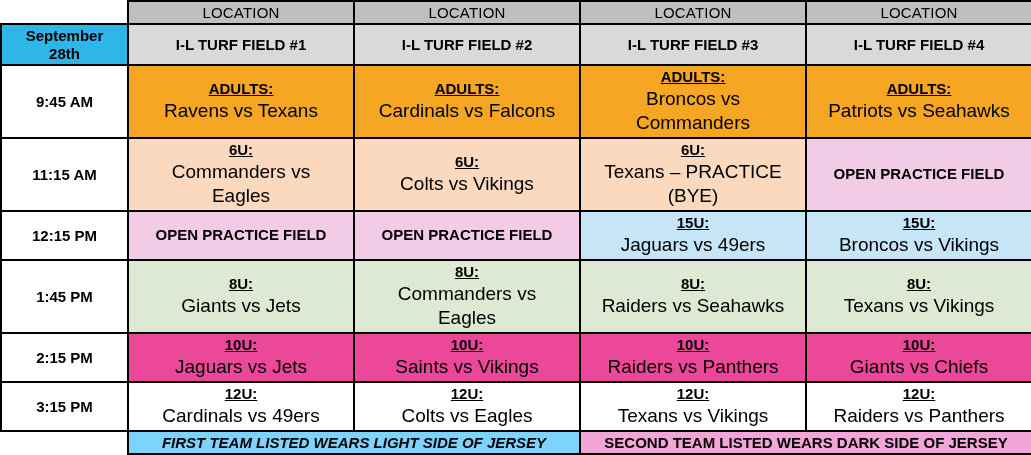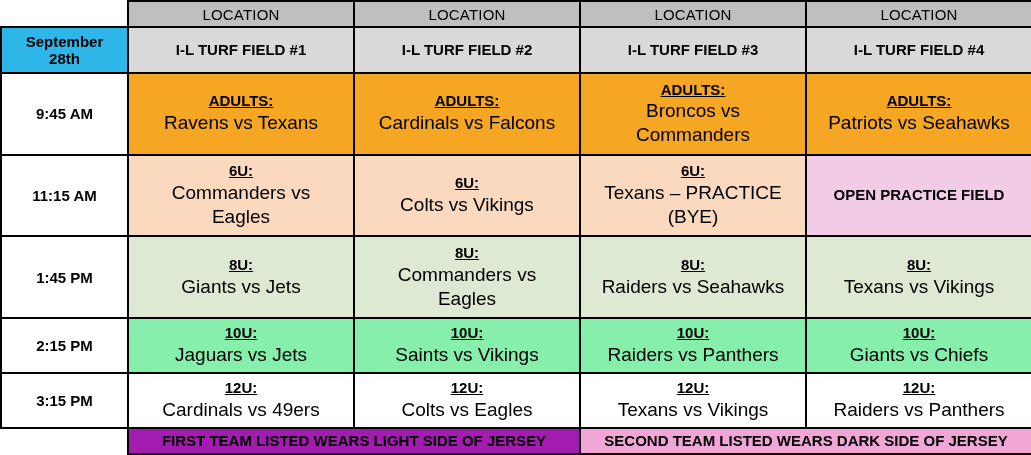--- a/index.html
+++ b/index.html
@@ -75,28 +75,29 @@
   .practice-cell {
     font-weight: bold;
     line-height: 1.25;
     font-size: 15px;
   }
   
   .bg-adults   { background: #f5a623; }
   .bg-6u       { background: #fbd9bf; }
   .bg-12u15u   { background: #c6e6f7; }
   .bg-8u       { background: #dde9d2; }
-  .bg-10u      { background: #86efac; }
+  .bg-10u      { background: #ec4899; }
   .bg-12u      { background: #ffffff; border-radius: 15px; }
   .bg-pink     { background: #f2cbe6; }
 
   .footer-light {
-    background: #a21caf;
+    background: #7dd3fc;
     font-weight: bold;
     font-size: 14px;
+    font-style: italic;
   }
   .footer-dark {
     background: #f2a6d8;
     font-weight: bold;
     font-size: 14px;
   }
 </style>
 </head>
 <body>
 
@@ -157,20 +158,33 @@
         <span class="age">6U:</span>
         <span class="matchup">Colts vs Vikings</span>
       </td>
       <td class="game-cell bg-6u">
         <span class="age">6U:</span>
         <span class="matchup">Texans – PRACTICE (BYE)</span>
       </td>
       <td class="practice-cell bg-pink">OPEN PRACTICE FIELD</td>
     </tr>
 
+    <tr>
+      <td class="time-cell">12:15 PM</td>
+      <td class="practice-cell bg-pink">OPEN PRACTICE FIELD</td>
+      <td class="practice-cell bg-pink">OPEN PRACTICE FIELD</td>
+      <td class="game-cell bg-12u15u">
+        <span class="age">15U:</span>
+        <span class="matchup">Jaguars vs 49ers</span>
+      </td>
+      <td class="game-cell bg-12u15u">
+        <span class="age">15U:</span>
+        <span class="matchup">Broncos vs Vikings</span>
+      </td>
+    </tr>
 
     <tr>
       <td class="time-cell">1:45 PM</td>
       <td class="game-cell bg-8u">
         <span class="age">8U:</span>
         <span class="matchup">Giants vs Jets</span>
       </td>
       <td class="game-cell bg-8u">
         <span class="age">8U:</span>
         <span class="matchup">Commanders vs Eagles</span>

